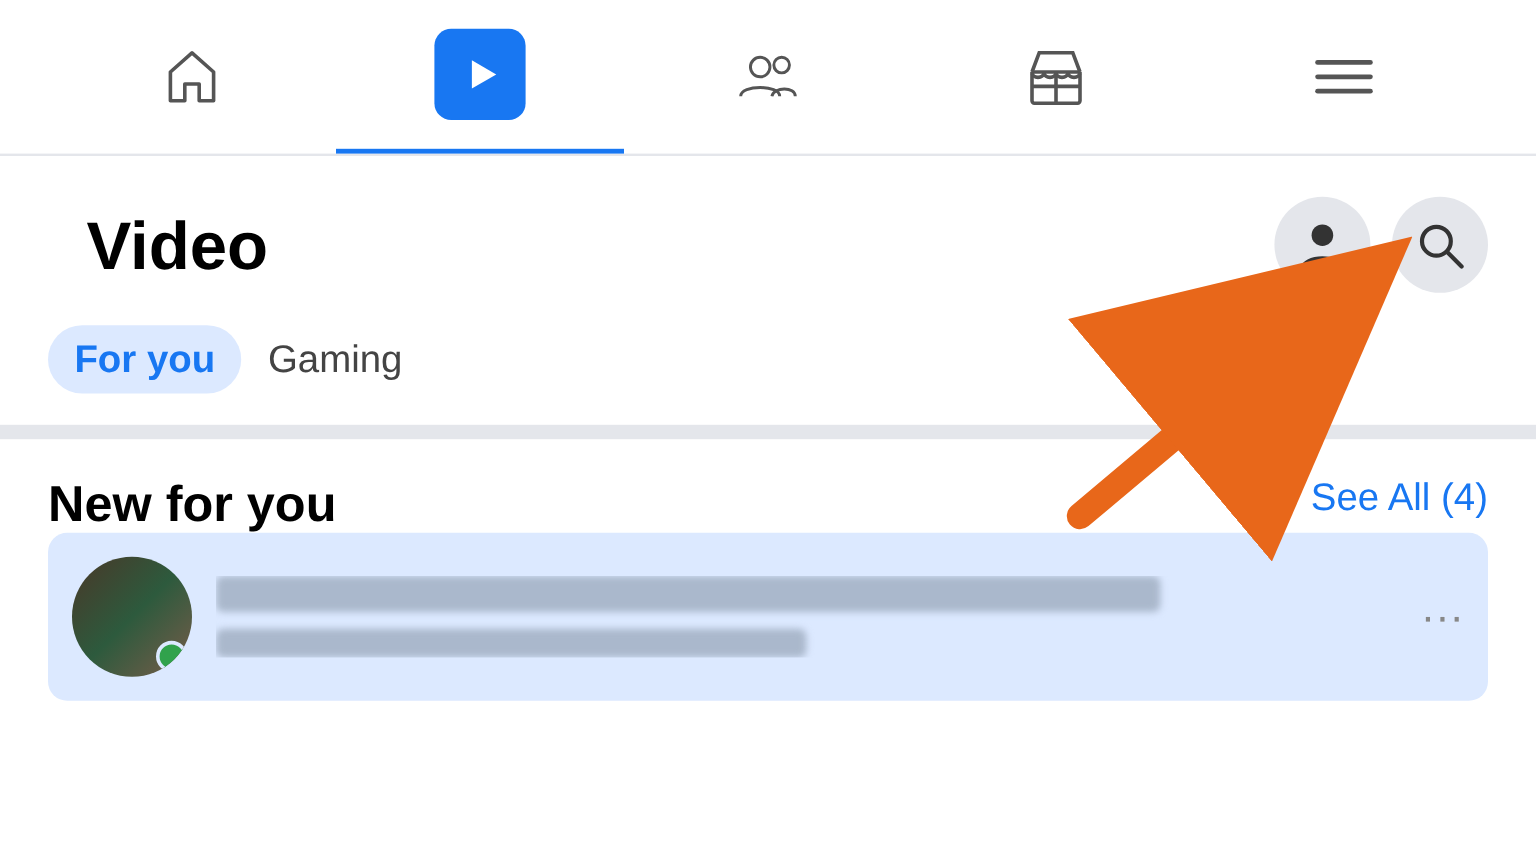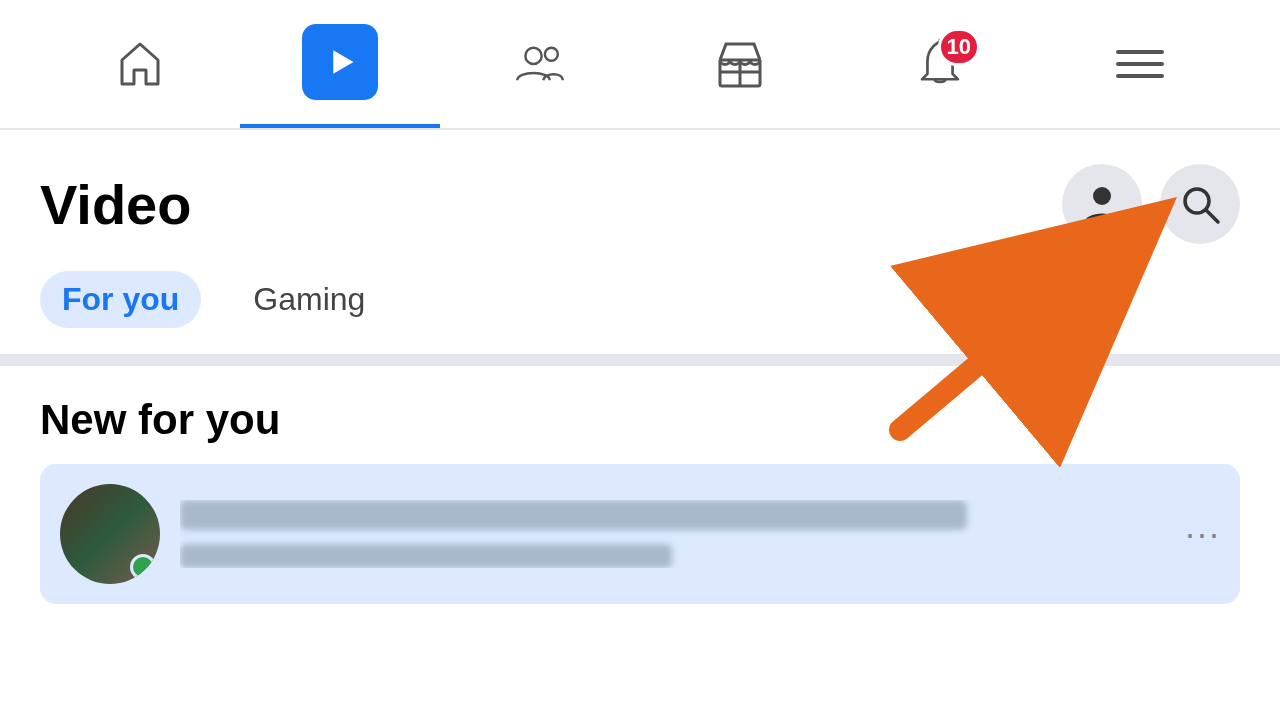--- a/index.html
+++ b/index.html
@@ -85,20 +85,21 @@
       padding: 0 6px;
     }
 
     
     .sub-header {
       display: flex;
       align-items: center;
       justify-content: space-between;
       padding: 28px 40px 0 40px;
       height: 120px;
+      margin-left: 32px;
     }
 
     .page-title {
       font-size: 56px;
       font-weight: 800;
       color: #000;
     }
 
     .sub-header-actions {
       display: flex;
@@ -119,21 +120,20 @@
     .action-btn svg {
       width: 44px;
       height: 44px;
     }
 
     
     .filter-tabs {
       display: flex;
       align-items: center;
       padding: 18px 40px 0 40px;
-      gap: 30px;
       height: 80px;
     }
 
     .tab-item {
       font-size: 32px;
       font-weight: 500;
       color: #444;
       cursor: pointer;
       padding: 10px 22px;
       border-radius: 50px;
@@ -154,21 +154,20 @@
 
     
     .content-area {
       padding: 30px 40px 0 40px;
     }
 
     .section-header {
       display: flex;
       align-items: flex-start;
       justify-content: space-between;
-      margin-bottom: 20px;
     }
 
     .section-title {
       font-size: 42px;
       font-weight: 800;
       color: #000;
     }
 
     .see-all {
       font-size: 32px;
@@ -285,32 +284,20 @@
       <svg viewBox="0 0 52 52" fill="none" stroke="#555" stroke-width="3">
         <rect x="6" y="22" width="40" height="26" rx="2"></rect>
         <path d="M6 22 L12 6 L40 6 L46 22"></path>
         <line x1="26" y1="22" x2="26" y2="48"></line>
         <line x1="6" y1="34" x2="46" y2="34"></line>
         <path d="M6 22 C6 28 16 28 16 22 C16 28 26 28 26 22 C26 28 36 28 36 22 C36 28 46 28 46 22"></path>
       </svg>
     </div>
   </div>
 
-  <div class="nav-item">
-    <div class="nav-icon">
-      <div class="notification-wrapper">
-        <svg viewBox="0 0 52 58" fill="none" stroke="#555" stroke-width="3" width="52" height="58">
-          <path d="M26 4 C26 4 12 10 12 26 L12 40 L6 46 L46 46 L40 40 L40 26 C40 10 26 4 26 4 Z" stroke-linejoin="round"></path>
-          <path d="M20 46 C20 50 32 50 32 46"></path>
-          <line x1="26" y1="4" x2="26" y2="1"></line>
-        </svg>
-        <div class="badge">10</div>
-      </div>
-    </div>
-  </div>
 
   <div class="nav-item">
     <div class="nav-icon">
       <svg viewBox="0 0 52 40" fill="none" stroke="#555" stroke-width="4" stroke-linecap="round">
         <line x1="4" y1="8" x2="48" y2="8"></line>
         <line x1="4" y1="20" x2="48" y2="20"></line>
         <line x1="4" y1="32" x2="48" y2="32"></line>
       </svg>
     </div>
   </div>
@@ -337,20 +324,21 @@
 <div class="filter-tabs">
   <span class="tab-item active">For you</span>
   <span class="tab-item">Gaming</span>
 </div>
 
 <div class="divider"></div>
 
 <div class="content-area">
   <div class="section-header">
     <span class="section-title">New for you</span>
+    <span class="see-all">See All (4)</span>
   </div>
   <div class="content-card">
     <div class="avatar-circle">
       <div class="avatar-green-dot"></div>
     </div>
     <div class="card-text-block">
       <div class="blurred-text"></div>
       <div class="blurred-text-sm"></div>
     </div>
     <div class="card-dots">···</div>

